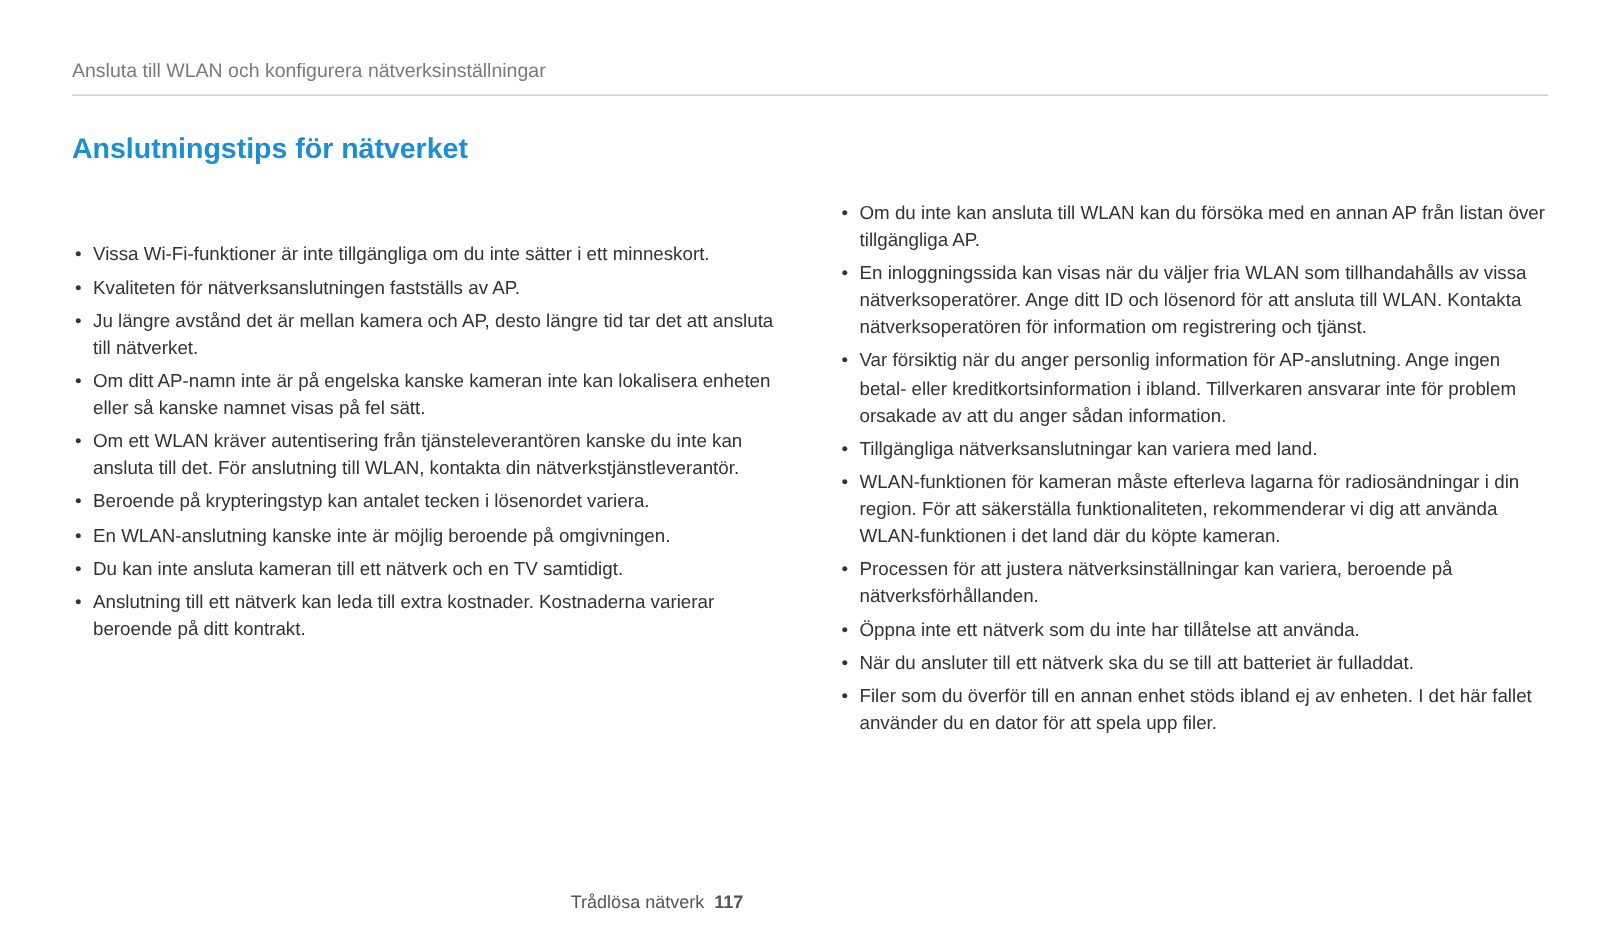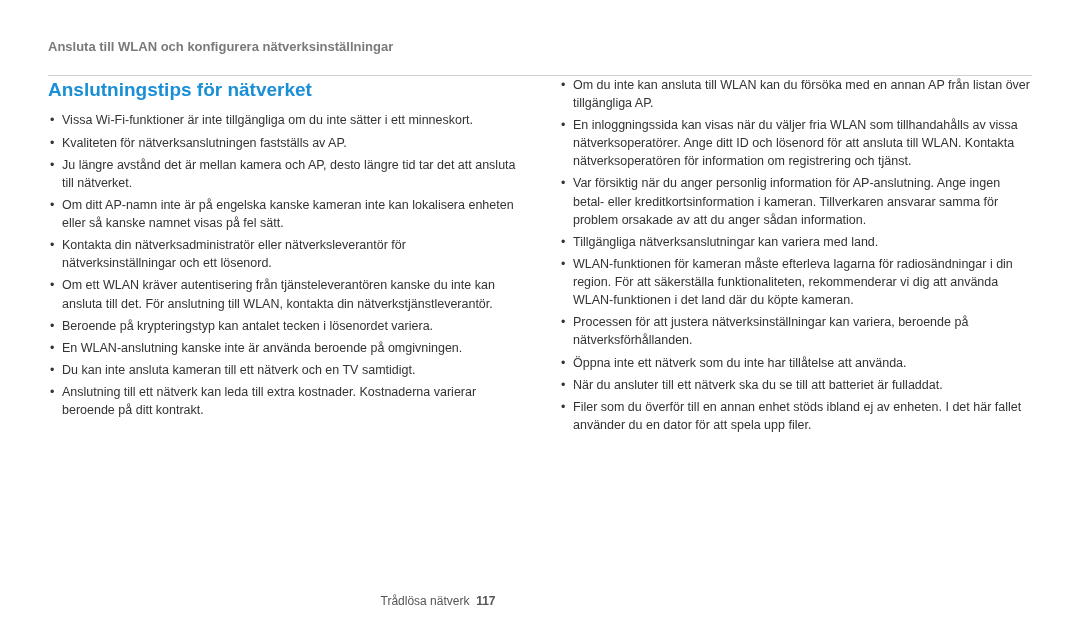--- a/index.html
+++ b/index.html
@@ -9,39 +9,40 @@
     background: #ffffff;
     color: #333333;
     padding: 38px 48px 20px 48px;
     font-size: 12.5px;
     line-height: 1.45;
   }
   .breadcrumb {
     color: #7a7a7a;
     font-size: 13px;
     border-bottom: 1px solid #d0d0d0;
-    padding-bottom: 18px;
-    font-weight: bold;
+    padding-bottom: 6px;
+    margin-bottom: 22px;
   }
   .columns {
     display: flex;
     gap: 38px;
   }
   .col {
     flex: 1 1 0;
   }
   h2.section-title {
     color: #1a8fd6;
     font-size: 19px;
     font-weight: 600;
     margin-bottom: 8px;
   }
   ul.bullets {
     list-style: none;
     padding-left: 0;
+    margin-top: 47px;
   }
   ul.bullets li {
     position: relative;
     padding-left: 14px;
     margin-bottom: 4px;
     color: #333;
   }
   ul.bullets li::before {
     content: "•";
     position: absolute;
@@ -66,33 +67,32 @@
 <div class="breadcrumb">Ansluta till WLAN och konfigurera nätverksinställningar</div>
 
 <div class="columns">
   <div class="col">
     <h2 class="section-title">Anslutningstips för nätverket</h2>
     <ul class="bullets">
       <li>Vissa Wi-Fi-funktioner är inte tillgängliga om du inte sätter i ett minneskort.</li>
       <li>Kvaliteten för nätverksanslutningen fastställs av AP.</li>
       <li>Ju längre avstånd det är mellan kamera och AP, desto längre tid tar det att ansluta till nätverket.</li>
       <li>Om ditt AP-namn inte är på engelska kanske kameran inte kan lokalisera enheten eller så kanske namnet visas på fel sätt.</li>
-      <li>Kontakta din nätverksadministratör eller nätverksleverantör för nätverksinställningar och ett lösenord.</li>
       <li>Om ett WLAN kräver autentisering från tjänsteleverantören kanske du inte kan ansluta till det. För anslutning till WLAN, kontakta din nätverkstjänstleverantör.</li>
       <li>Beroende på krypteringstyp kan antalet tecken i lösenordet variera.</li>
-      <li>En WLAN-anslutning kanske inte är använda beroende på omgivningen.</li>
+      <li>En WLAN-anslutning kanske inte är möjlig beroende på omgivningen.</li>
       <li>Du kan inte ansluta kameran till ett nätverk och en TV samtidigt.</li>
       <li>Anslutning till ett nätverk kan leda till extra kostnader. Kostnaderna varierar beroende på ditt kontrakt.</li>
     </ul>
   </div>
   <div class="col">
     <ul class="bullets">
       <li>Om du inte kan ansluta till WLAN kan du försöka med en annan AP från listan över tillgängliga AP.</li>
       <li>En inloggningssida kan visas när du väljer fria WLAN som tillhandahålls av vissa nätverksoperatörer. Ange ditt ID och lösenord för att ansluta till WLAN. Kontakta nätverksoperatören för information om registrering och tjänst.</li>
-      <li>Var försiktig när du anger personlig information för AP-anslutning. Ange ingen betal- eller kreditkortsinformation i kameran. Tillverkaren ansvarar samma för problem orsakade av att du anger sådan information.</li>
+      <li>Var försiktig när du anger personlig information för AP-anslutning. Ange ingen betal- eller kreditkortsinformation i ibland. Tillverkaren ansvarar inte för problem orsakade av att du anger sådan information.</li>
       <li>Tillgängliga nätverksanslutningar kan variera med land.</li>
       <li>WLAN-funktionen för kameran måste efterleva lagarna för radiosändningar i din region. För att säkerställa funktionaliteten, rekommenderar vi dig att använda WLAN-funktionen i det land där du köpte kameran.</li>
       <li>Processen för att justera nätverksinställningar kan variera, beroende på nätverksförhållanden.</li>
       <li>Öppna inte ett nätverk som du inte har tillåtelse att använda.</li>
       <li>När du ansluter till ett nätverk ska du se till att batteriet är fulladdat.</li>
       <li>Filer som du överför till en annan enhet stöds ibland ej av enheten. I det här fallet använder du en dator för att spela upp filer.</li>
     </ul>
   </div>
 </div>
 

